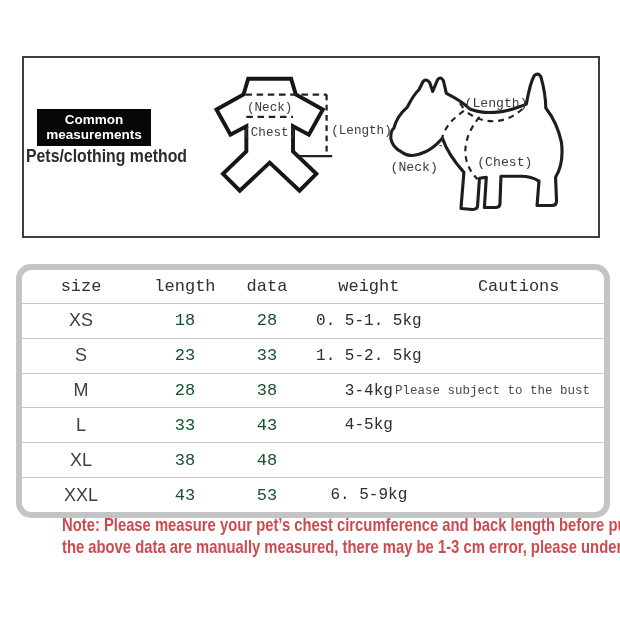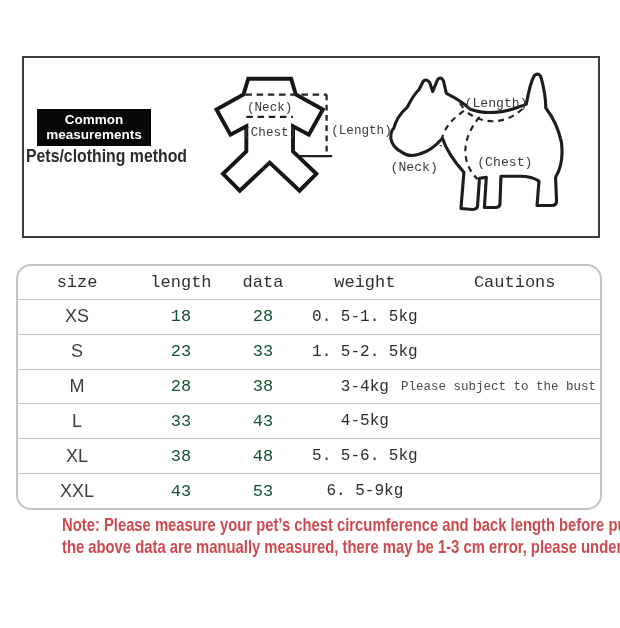--- a/index.html
+++ b/index.html
@@ -26,21 +26,21 @@
   #garment-svg{position:absolute;left:180px;top:16px;}
   #dog-svg{position:absolute;left:358px;top:10px;}
   .diag-label{
     font-family:"Liberation Mono","DejaVu Sans Mono",monospace;
     font-size:13.5px;fill:#3a3a3a;
   }
 
   
   #size-table{
     position:absolute;left:16px;top:264px;width:582px;height:242px;
-    border:2px solid #a16207;border-radius:15px;background:#ffffff;
+    border:6px solid #a16207;border-radius:15px;background:#ffffff;
     display:flex;flex-direction:column;overflow:hidden;
   }
   .t-head,.t-row{
     display:grid;
     grid-template-columns:20.3% 15.4% 12.8% 22.2% 29.3%;
     align-items:center;
   }
   .t-head{height:33px;flex:0 0 33px;}
   .t-row{flex:1;border-top:1px solid #c9c9c9;}
   .hcell{
@@ -53,21 +53,21 @@
     font-family:"Liberation Mono","DejaVu Sans Mono",monospace;
     font-size:17px;color:#14532d;
   }
   .weight-cell{
     font-family:"Liberation Mono","DejaVu Sans Mono",monospace;
     font-size:16px;font-weight:normal;color:#2d2d2d;
   }
   .caution-cell{
     font-family:"Liberation Mono","DejaVu Sans Mono",monospace;
     font-size:12.5px;color:#4a4a4a;text-align:right;
-    white-space:nowrap;justify-self:end;padding-right:4px;
+    white-space:nowrap;justify-self:end;padding-right:14px;
   }
 
   
   #note{position:absolute;top:514px;left:0;width:620px;text-align:center;font-weight:bold;}
   .note-line{
     font-size:18.5px;line-height:21.5px;white-space:nowrap;
     transform:scaleX(0.8);transform-origin:center;
   }
 </style>
 </head>
@@ -166,21 +166,20 @@
     <div class="cell num-cell">33</div>
     <div class="cell num-cell">43</div>
     <div class="cell weight-cell">4-5kg</div>
     <div class="caution-cell"></div>
   </div>
 
   <div class="t-row">
     <div class="cell size-cell">XL</div>
     <div class="cell num-cell">38</div>
     <div class="cell num-cell">48</div>
-    <div class="cell weight-cell">5. 5-6. 5kg</div>
     <div class="caution-cell"></div>
   </div>
 
   <div class="t-row">
     <div class="cell size-cell">XXL</div>
     <div class="cell num-cell">43</div>
     <div class="cell num-cell">53</div>
     <div class="cell weight-cell">6. 5-9kg</div>
     <div class="caution-cell"></div>
   </div>

